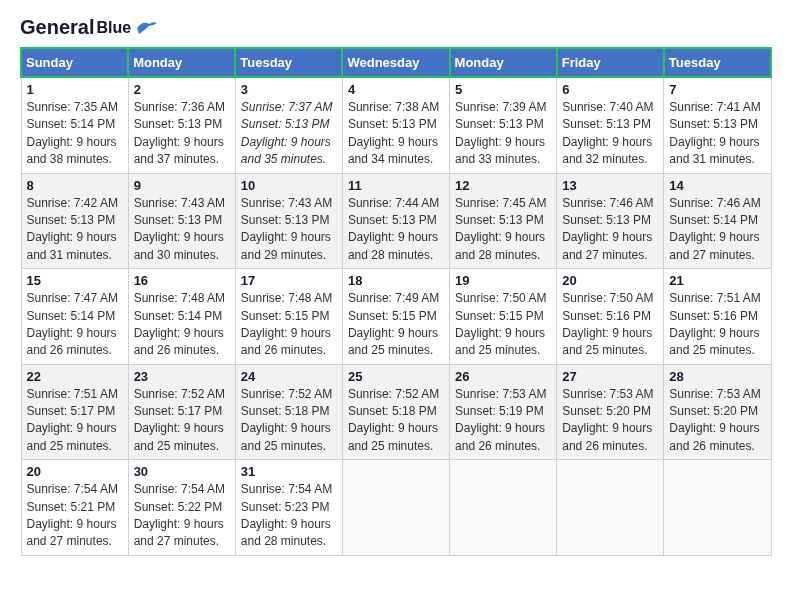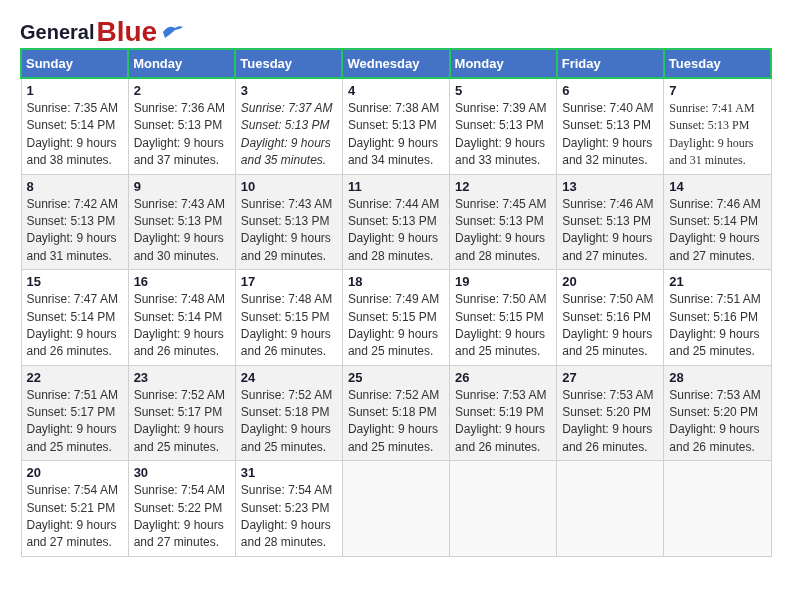--- a/index.html
+++ b/index.html
@@ -7,21 +7,21 @@
       font-family: Arial, sans-serif;
       background: #fff;
       width: 792px;
       min-height: 612px;
       padding: 16px 20px;
     }
     .header-area {
       display: flex;
       justify-content: space-between;
       align-items: flex-start;
-      margin-bottom: 0;
+      margin-bottom: 8px;
     }
     .logo {
       display: flex;
       flex-direction: column;
       align-items: flex-start;
     }
     .title-area {
       text-align: right;
     }
     .month-title {
@@ -79,23 +79,23 @@
       display: flex;
       align-items: center;
       gap: 2px;
     }
     .logo-left {
       font-size: 20px;
       font-weight: bold;
       color: #1a1a2e;
     }
     .logo-right {
-      font-size: 28px;
-      font-weight: bold;
-      color: #b91c1c;
+      font-size: 16px;
+      font-weight: bold;
+      color: #0f172a;
     }
     .logo-bird-svg {
       margin-left: 2px;
     }
   </style>
 </head>
 <body>
 
 <div class="header-area">
   <div class="logo">
@@ -160,21 +160,21 @@
         </td>
         <td>
           <span class="day-number">6</span>
           <div class="day-info" style="white-space: pre-line;">Sunrise: 7:40 AM
 Sunset: 5:13 PM
 Daylight: 9 hours
 and 32 minutes.</div>
         </td>
         <td>
           <span class="day-number">7</span>
-          <div class="day-info" style="white-space: pre-line; font-family: Liberation Serif, serif;">Sunrise: 7:41 AM
+          <div class="day-info" style="white-space: pre-line;">Sunrise: 7:41 AM
 Sunset: 5:13 PM
 Daylight: 9 hours
 and 31 minutes.</div>
         </td>
       </tr>
       <tr>
         <td>
           <span class="day-number">8</span>
           <div class="day-info" style="white-space: pre-line;">Sunrise: 7:42 AM
 Sunset: 5:13 PM

